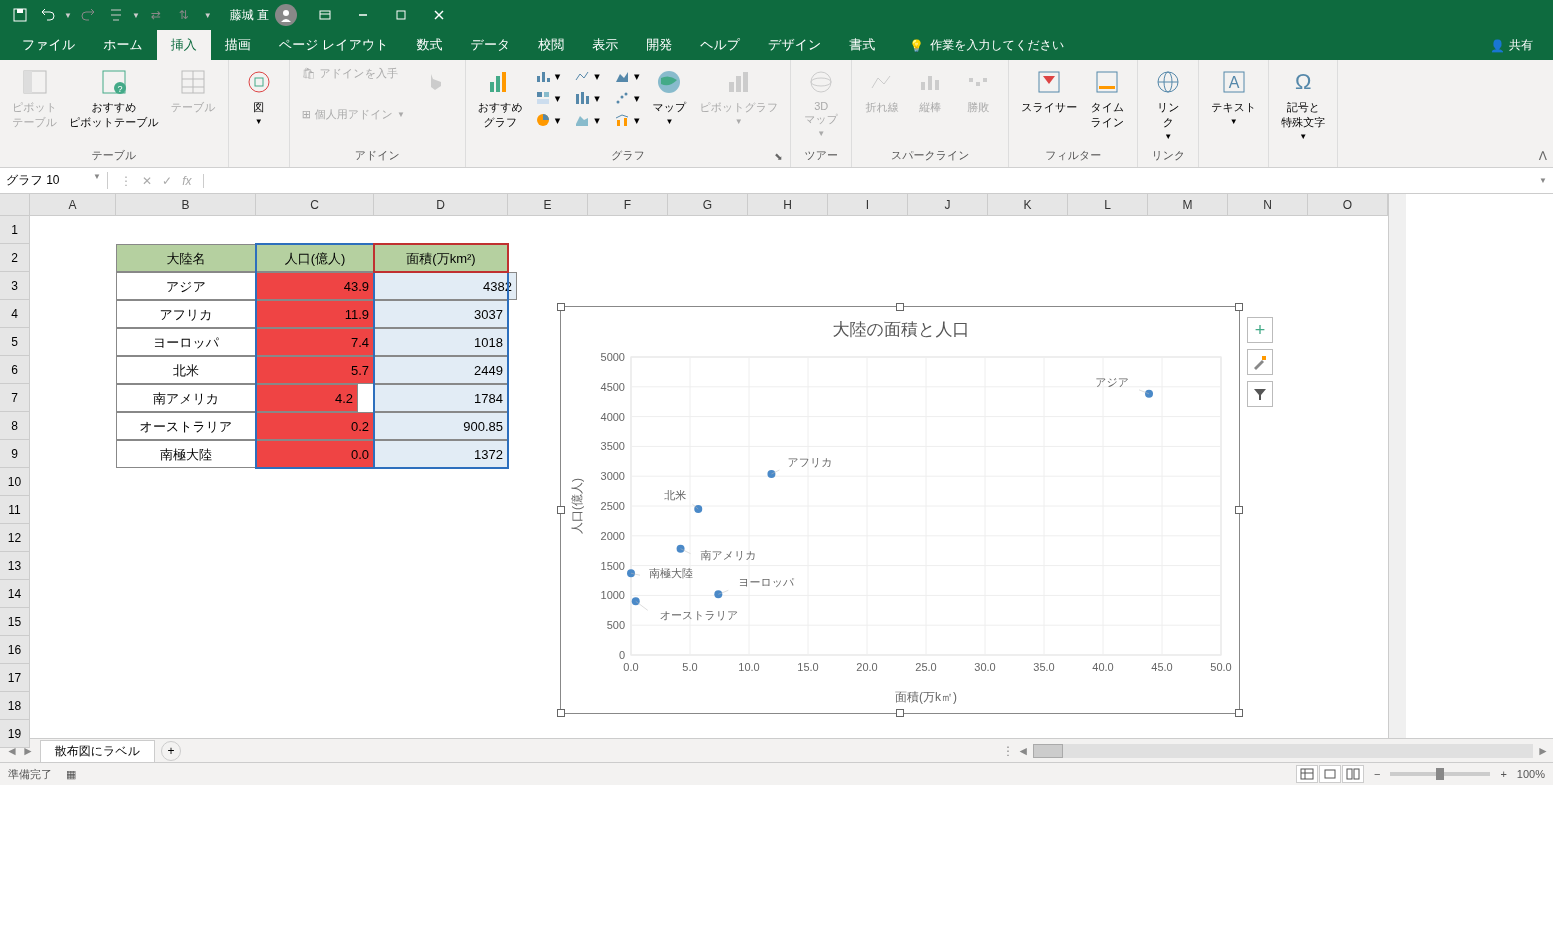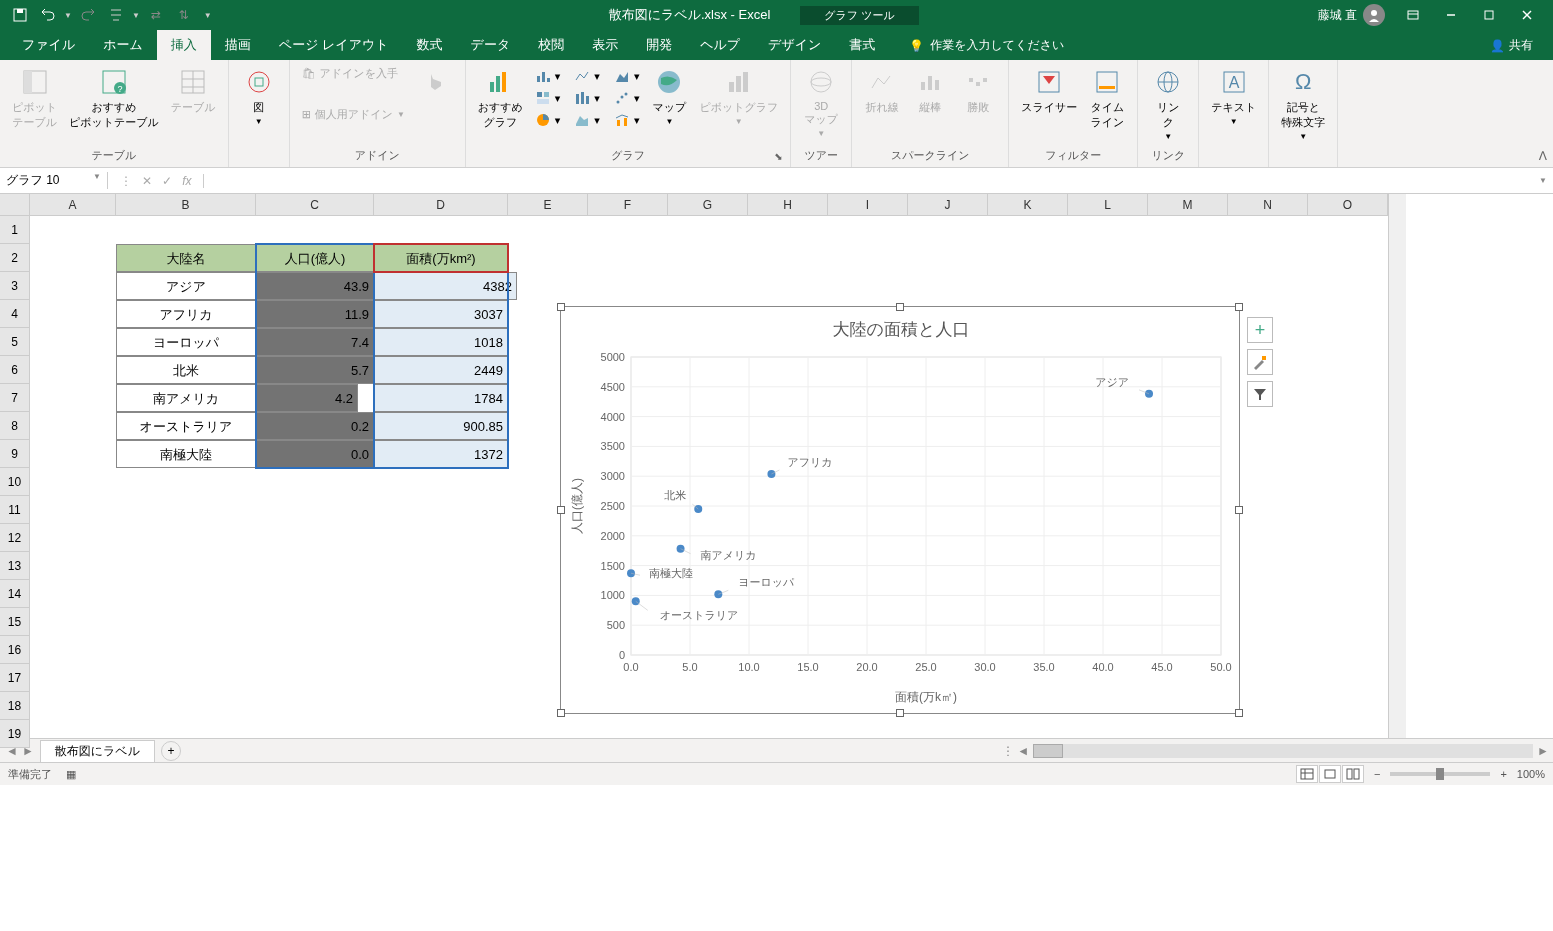--- a/index.html
+++ b/index.html
@@ -42,21 +42,21 @@
 .grid-area { display: flex; height: 544px; position: relative; }
 .corner { width: 30px; height: 22px; background: #e6e6e6; border-right: 1px solid #ccc; border-bottom: 1px solid #ccc; }
 .col-headers { display: flex; height: 22px; }
 .col-header { background: #e6e6e6; border-right: 1px solid #ccc; border-bottom: 1px solid #ccc; text-align: center; font-size: 12px; color: #333; line-height: 22px; }
 .row-headers { display: flex; flex-direction: column; }
 .row-header { width: 30px; height: 28px; background: #e6e6e6; border-right: 1px solid #ccc; border-bottom: 1px solid #ccc; text-align: center; line-height: 28px; font-size: 12px; }
 .cells { position: relative; }
 .cell { position: absolute; border-right: 1px solid #d4d4d4; border-bottom: 1px solid #d4d4d4; height: 28px; padding: 0 4px; line-height: 28px; font-size: 13px; }
 .cell.header-cell { background: #b5d0a0; text-align: center; border: 1px solid #888; }
 .cell.data-cell-b { text-align: center; border: 1px solid #888; }
-.cell.data-cell-c { text-align: right; border: 1px solid #888; background: #737373; }
+.cell.data-cell-c { text-align: right; border: 1px solid #888; background: #ef4444; }
 .cell.data-cell-d { text-align: right; border: 1px solid #888; background: #e2ecf5; }
 .sel-blue { outline: 2px solid #2d6fbd; outline-offset: -1px; }
 .vscroll { width: 18px; background: #f0f0f0; border-left: 1px solid #ccc; }
 
 .chart-obj { position: absolute; left: 530px; top: 90px; width: 680px; height: 408px; background: #fff; border: 1px solid #888; }
 .chart-handle { width: 8px; height: 8px; background: #fff; border: 1px solid #666; position: absolute; }
 .chart-side-btns { position: absolute; right: -34px; top: 10px; display: flex; flex-direction: column; gap: 6px; }
 .chart-side-btn { width: 26px; height: 26px; background: #fff; border: 1px solid #bbb; display: flex; align-items: center; justify-content: center; cursor: pointer; }
 
 .sheet-tabs { height: 24px; display: flex; align-items: center; border-top: 1px solid #ccc; background: #f3f2f1; }
@@ -98,24 +98,20 @@
       </div>
     <div class="qat-btn">
         <svg width="14" height="14">
           <path d="M2 2 L12 2 M2 7 L12 7 M4 12 L10 12" stroke="#ccc" fill="none"></path>
         </svg>
       </div>
     <span style="color:#ccc;font-size:8px">▼</span>
     <div class="qat-btn" style="color:#888">⇄</div>
     <div class="qat-btn" style="color:#888">⇅</div>
     <span style="color:#ccc;font-size:8px;margin-left:4px">▼</span>
-  </div>
-  <div class="title-center">
-    <span><span>散布図にラベル.xlsx</span> - <span>Excel</span></span>
-    <span class="chart-tools">グラフ ツール</span>
   </div>
   <div class="user-badge">
     <span>藤城 直</span>
     <span class="avatar">
         <svg width="14" height="14" viewBox="0 0 14 14">
           <circle cx="7" cy="5" r="3" fill="#fff"></circle>
           <path d="M2 14 Q7 8 12 14" fill="#fff"></path>
         </svg>
       </span>
   </div>

